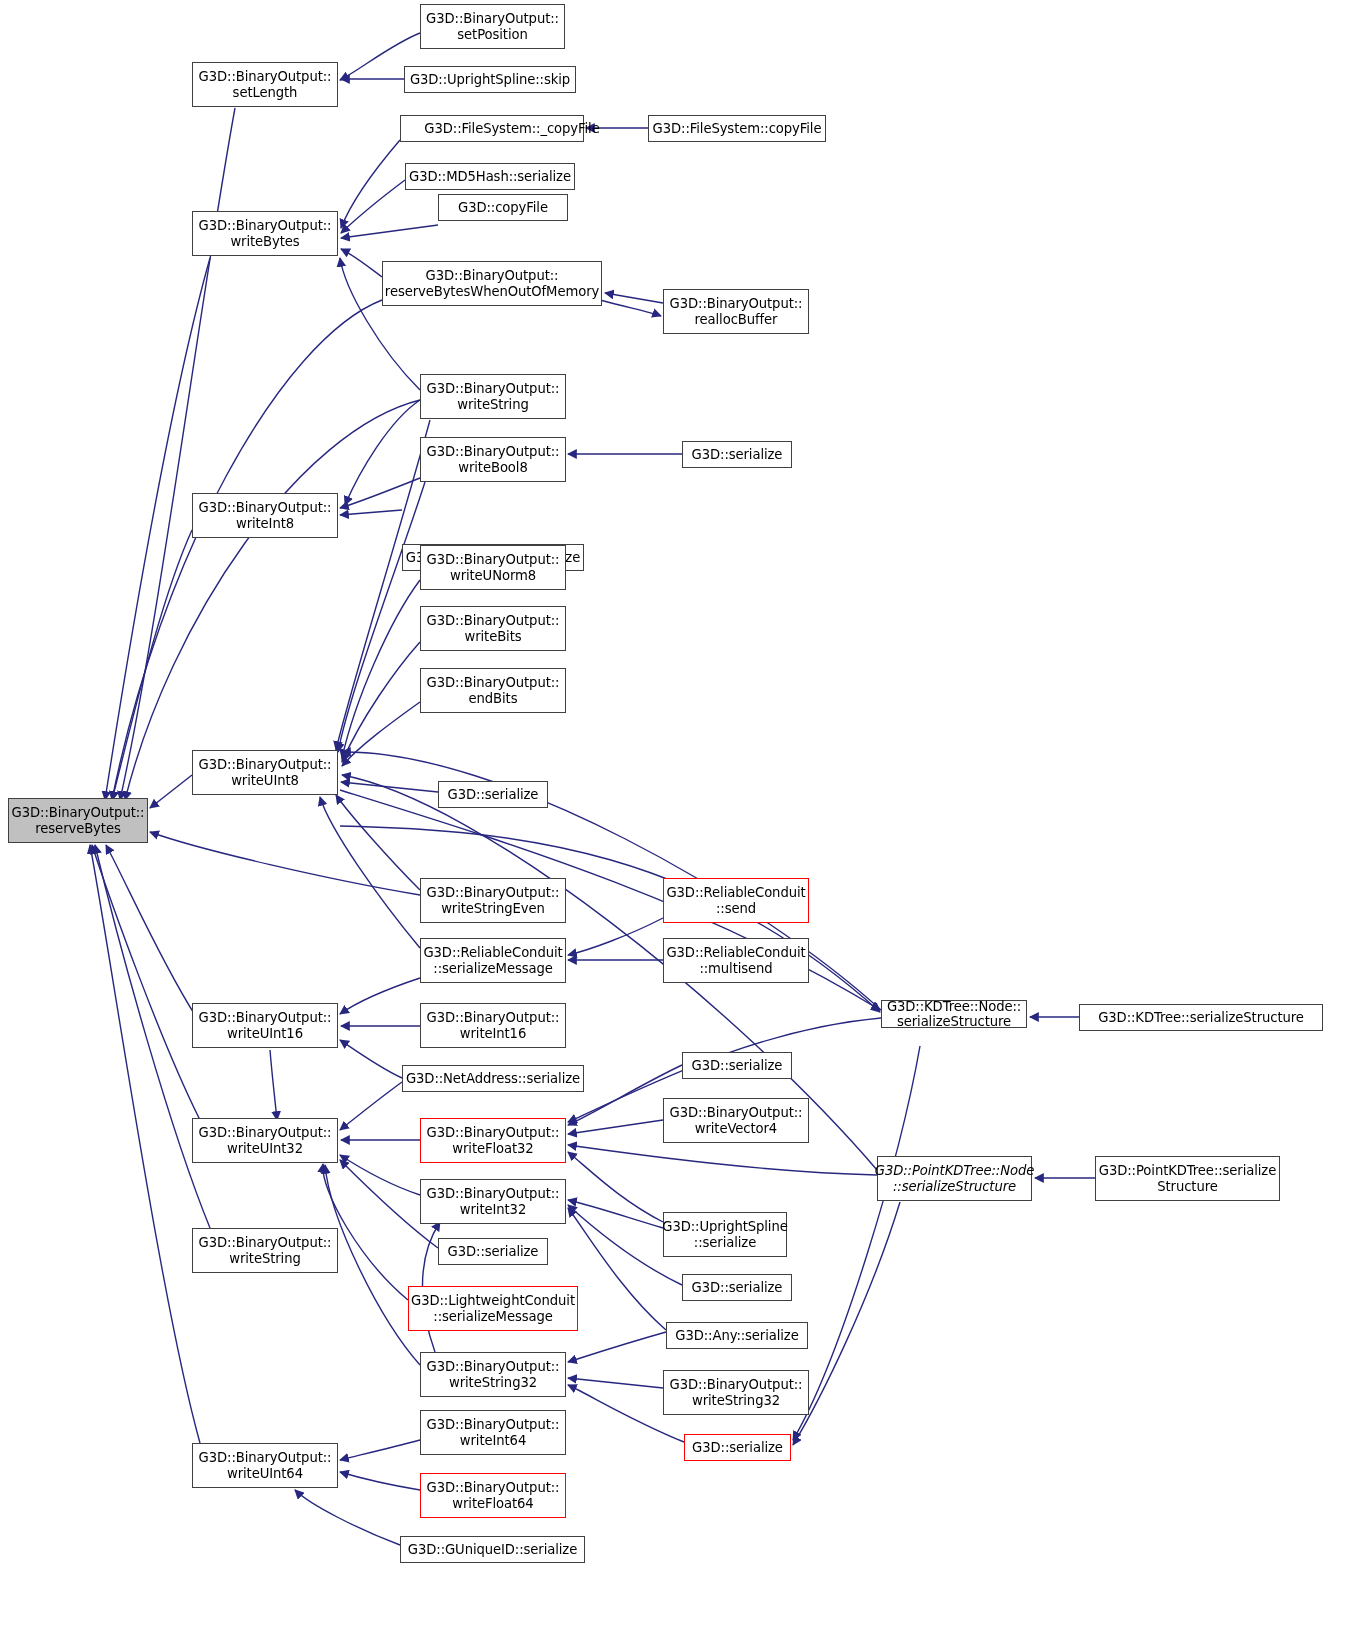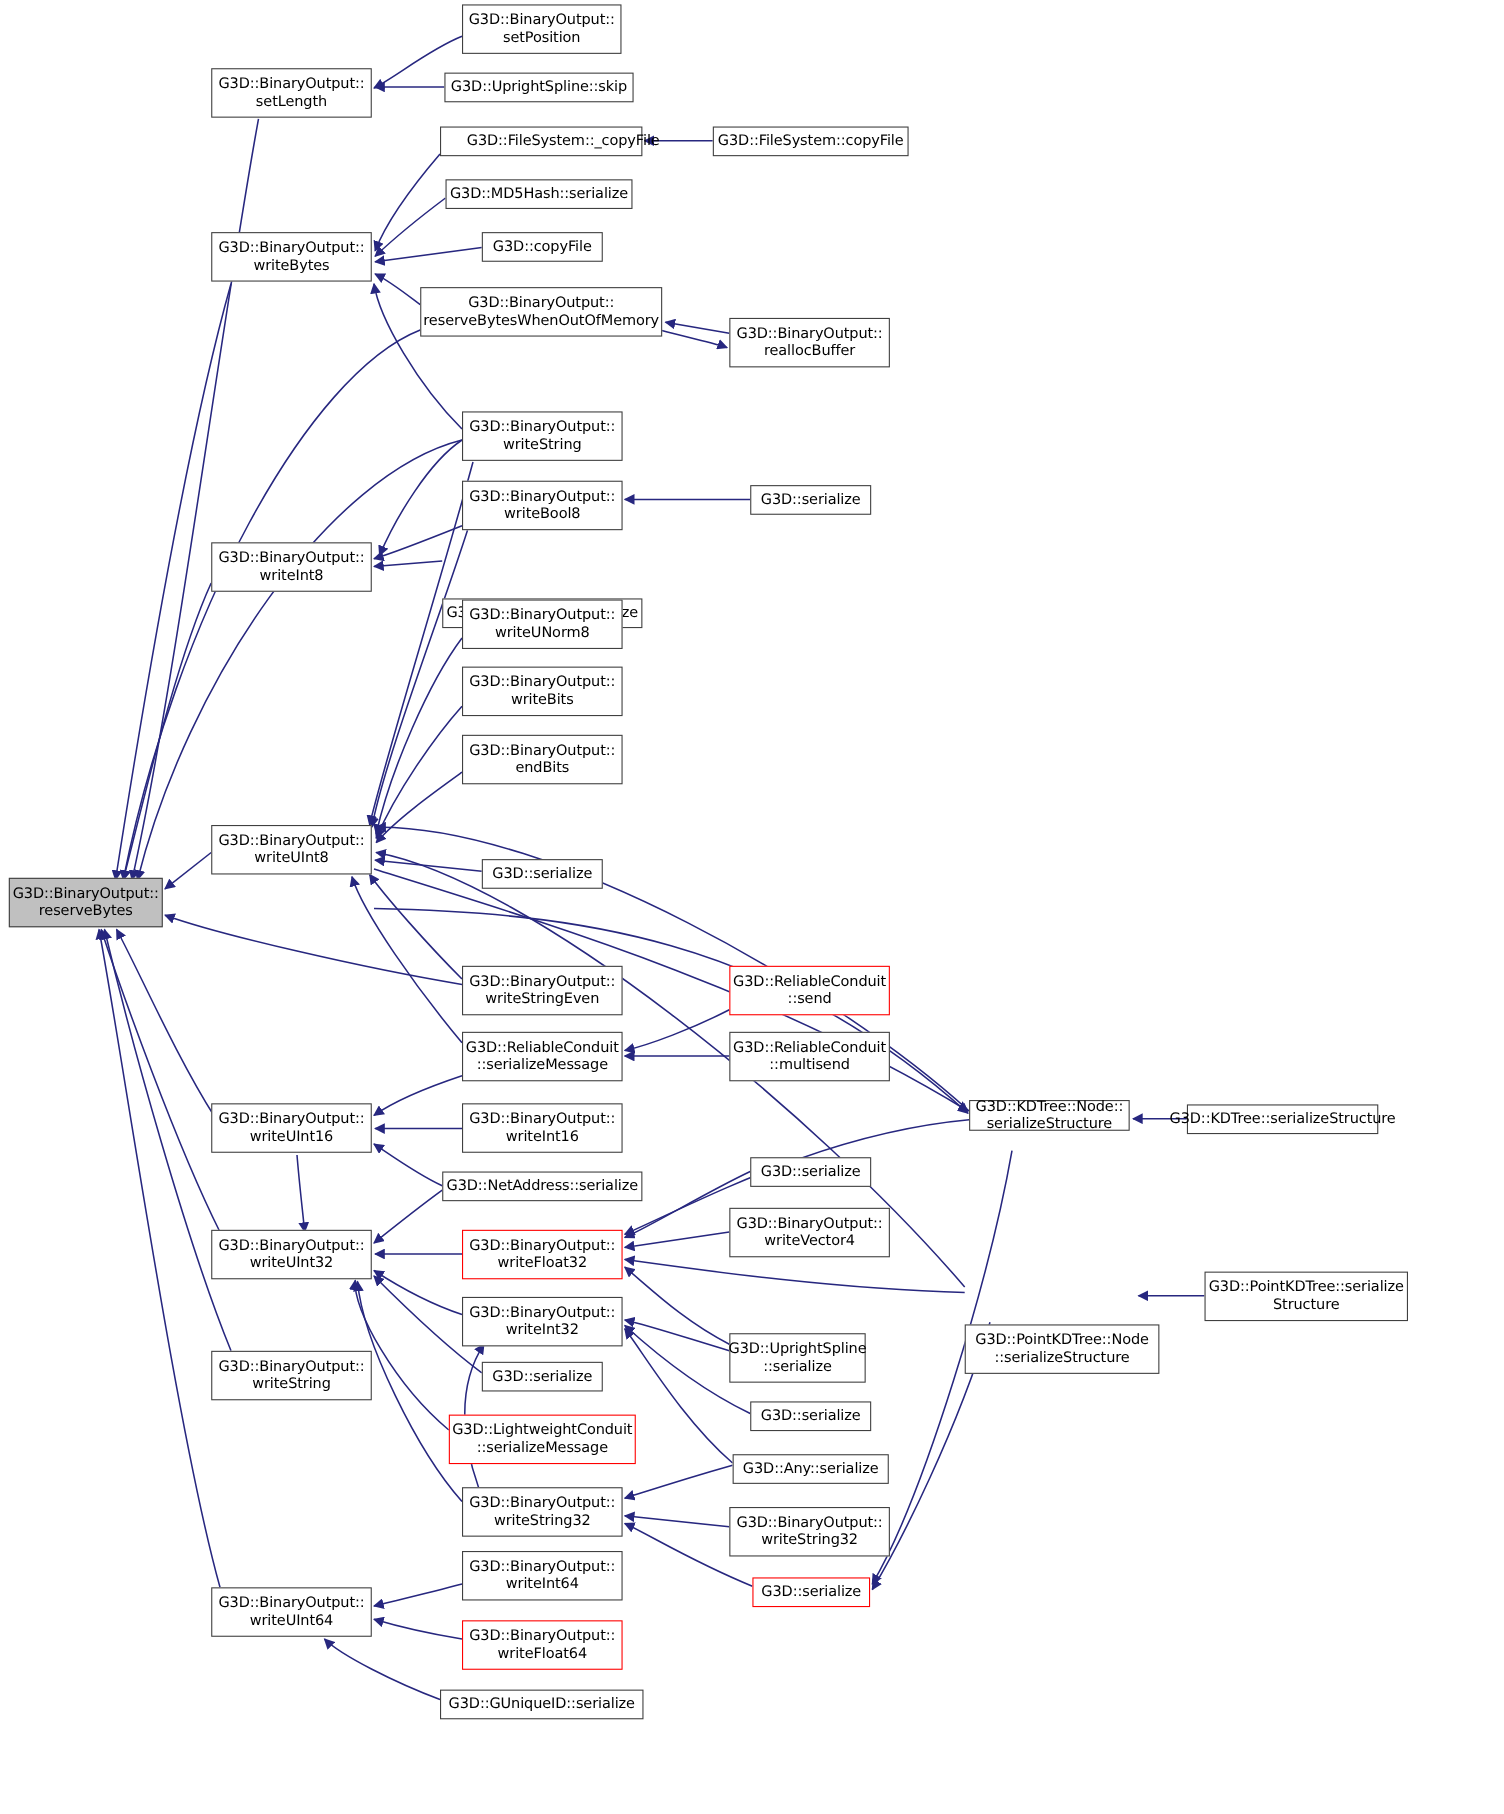--- a/index.html
+++ b/index.html
@@ -131,21 +131,21 @@
       <div class="node" style="left: 420px; top: 4px; width: 145px; height: 45px;">G3D::BinaryOutput::
 setPosition</div>
       <div class="node" style="left: 192px; top: 62px; width: 146px; height: 45px;">G3D::BinaryOutput::
 setLength</div>
       <div class="node" style="left: 404px; top: 66px; width: 172px; height: 27px;">G3D::UprightSpline::skip</div>
       <div class="node" style="left: 400px; top: 115px; width: 184px; height: 27px; padding-left: 40px;">G3D::FileSystem::_copyFile</div>
       <div class="node" style="left: 648px; top: 115px; width: 178px; height: 27px;">G3D::FileSystem::copyFile</div>
       <div class="node" style="left: 405px; top: 163px; width: 170px; height: 27px;">G3D::MD5Hash::serialize</div>
       <div class="node" style="left: 192px; top: 211px; width: 146px; height: 45px;">G3D::BinaryOutput::
 writeBytes</div>
-      <div class="node" style="left: 438px; top: 211px; width: 110px; height: 27px;">G3D::copyFile</div>
+      <div class="node" style="left: 438px; top: 194px; width: 130px; height: 27px;">G3D::copyFile</div>
       <div class="node" style="left: 382px; top: 261px; width: 220px; height: 45px;">G3D::BinaryOutput::
 reserveBytesWhenOutOfMemory</div>
       <div class="node" style="left: 663px; top: 289px; width: 146px; height: 45px;">G3D::BinaryOutput::
 reallocBuffer</div>
       <div class="node" style="left: 420px; top: 374px; width: 146px; height: 45px;">G3D::BinaryOutput::
 writeString</div>
       <div class="node" style="left: 420px; top: 437px; width: 146px; height: 45px;">G3D::BinaryOutput::
 writeBool8</div>
       <div class="node" style="left: 682px; top: 441px; width: 110px; height: 27px;">G3D::serialize</div>
       <div class="node" style="left: 192px; top: 493px; width: 146px; height: 45px;">G3D::BinaryOutput::
@@ -165,34 +165,34 @@
       <div class="node" style="left: 420px; top: 878px; width: 146px; height: 45px;">G3D::BinaryOutput::
 writeStringEven</div>
       <div class="node red" style="left: 663px; top: 878px; width: 146px; height: 45px;">G3D::ReliableConduit
 ::send</div>
       <div class="node" style="left: 420px; top: 938px; width: 146px; height: 45px;">G3D::ReliableConduit
 ::serializeMessage</div>
       <div class="node" style="left: 663px; top: 938px; width: 146px; height: 45px;">G3D::ReliableConduit
 ::multisend</div>
       <div class="node" style="left: 881px; top: 1000px; width: 146px; height: 28px;">G3D::KDTree::Node::
 serializeStructure</div>
-      <div class="node" style="left: 1079px; top: 1004px; width: 174px; height: 27px;">G3D::KDTree::serializeStructure</div>
+      <div class="node" style="left: 1079px; top: 1004px; width: 244px; height: 27px;">G3D::KDTree::serializeStructure</div>
       <div class="node" style="left: 192px; top: 1003px; width: 146px; height: 45px;">G3D::BinaryOutput::
 writeUInt16</div>
       <div class="node" style="left: 420px; top: 1003px; width: 146px; height: 45px;">G3D::BinaryOutput::
 writeInt16</div>
       <div class="node" style="left: 402px; top: 1065px; width: 182px; height: 27px;">G3D::NetAddress::serialize</div>
       <div class="node" style="left: 682px; top: 1052px; width: 110px; height: 27px;">G3D::serialize</div>
       <div class="node" style="left: 663px; top: 1098px; width: 146px; height: 45px;">G3D::BinaryOutput::
 writeVector4</div>
       <div class="node" style="left: 192px; top: 1118px; width: 146px; height: 45px;">G3D::BinaryOutput::
 writeUInt32</div>
       <div class="node red" style="left: 420px; top: 1118px; width: 146px; height: 45px;">G3D::BinaryOutput::
 writeFloat32</div>
-      <div class="node" style="left: 877px; top: 1204px; width: 177px; height: 45px;">G3D::PointKDTree::Node
+      <div class="node" style="left: 877px; top: 1156px; width: 155px; height: 45px; font-style: italic;">G3D::PointKDTree::Node
 ::serializeStructure</div>
       <div class="node" style="left: 1095px; top: 1156px; width: 185px; height: 45px;">G3D::PointKDTree::serialize
 Structure</div>
       <div class="node" style="left: 420px; top: 1179px; width: 146px; height: 45px;">G3D::BinaryOutput::
 writeInt32</div>
       <div class="node" style="left: 663px; top: 1212px; width: 124px; height: 45px;">G3D::UprightSpline
 ::serialize</div>
       <div class="node" style="left: 192px; top: 1228px; width: 146px; height: 45px;">G3D::BinaryOutput::
 writeString</div>
       <div class="node" style="left: 438px; top: 1238px; width: 110px; height: 27px;">G3D::serialize</div>

